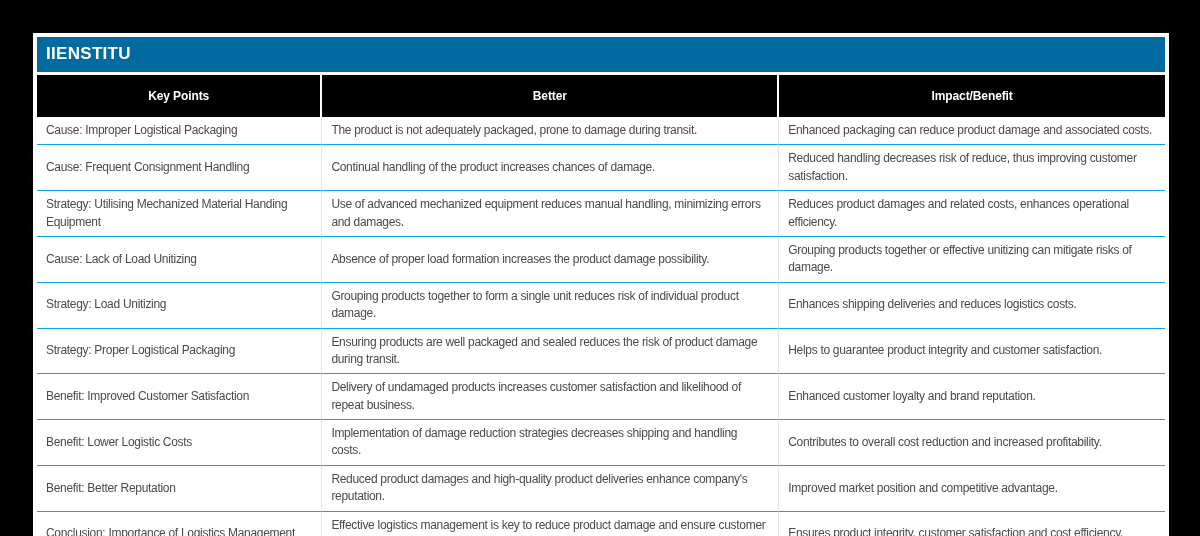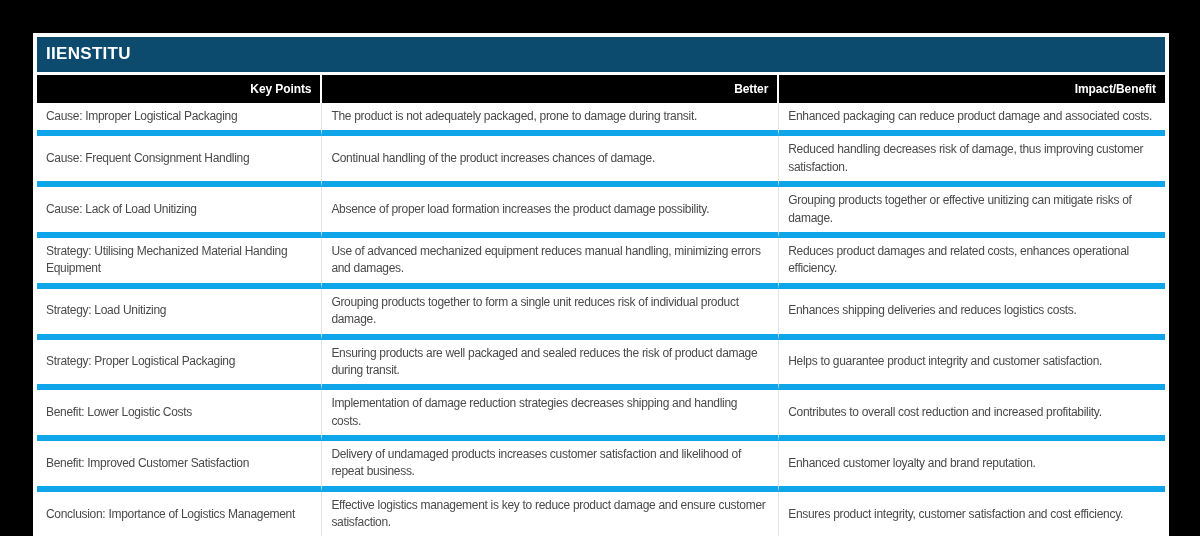--- a/index.html
+++ b/index.html
@@ -11,21 +11,21 @@
     position:relative;
   }
   .card {
     position:absolute;
     left:33px; top:33px;
     width:1136px;
     background:#fff;
     padding:4px;
   }
   .title-bar {
-    background:#0c4a6e;
+    background:#0369a1;
     color:#fff;
     font-size:17px;
     font-weight:700;
     letter-spacing:0.3px;
     padding:7px 9px 8px 9px;
   }
   table {
     width:100%;
     border-collapse:separate;
     border-spacing:0;
@@ -33,32 +33,32 @@
     table-layout:fixed;
   }
   col.c1 { width:25.3%; }
   col.c2 { width:40.5%; }
   col.c3 { width:34.2%; }
   th {
     background:#000;
     color:#fff;
     font-size:12px;
     font-weight:700;
-    text-align:right;
-    padding:7px 9px;
+    text-align:center;
+    padding:14px 9px;
     letter-spacing:-0.1px;
   }
   th:not(:last-child) { border-right:2px solid #fff; }
   td {
     color:#4a4a4a;
     font-size:12px;
     line-height:1.45;
     letter-spacing:-0.3px;
     padding:5px 9px;
-    border-bottom:6px solid #0ea5e9;
+    border-bottom:1px solid #0ea5e9;
     vertical-align:middle;
     word-wrap:break-word;
   }
   td:not(:last-child) { border-right:1px solid #e4e4e4; }
   tr:last-child td { border-bottom:none; }
 </style>
 </head>
 <body>
 
 <div class="card">
@@ -78,51 +78,56 @@
     </thead>
     <tbody id="table-body">
         <tr>
           <td>Cause: Improper Logistical Packaging</td>
           <td>The product is not adequately packaged, prone to damage during transit.</td>
           <td>Enhanced packaging can reduce product damage and associated costs.</td>
         </tr>
         <tr>
           <td>Cause: Frequent Consignment Handling</td>
           <td>Continual handling of the product increases chances of damage.</td>
-          <td>Reduced handling decreases risk of damage, thus improving customer satisfaction.</td>
+          <td>Reduced handling decreases risk of reduce, thus improving customer satisfaction.</td>
+        </tr>
+        <tr>
+          <td>Strategy: Utilising Mechanized Material Handing Equipment</td>
+          <td>Use of advanced mechanized equipment reduces manual handling, minimizing errors and damages.</td>
+          <td>Reduces product damages and related costs, enhances operational efficiency.</td>
         </tr>
         <tr>
           <td>Cause: Lack of Load Unitizing</td>
           <td>Absence of proper load formation increases the product damage possibility.</td>
           <td>Grouping products together or effective unitizing can mitigate risks of damage.</td>
-        </tr>
-        <tr>
-          <td>Strategy: Utilising Mechanized Material Handing Equipment</td>
-          <td>Use of advanced mechanized equipment reduces manual handling, minimizing errors and damages.</td>
-          <td>Reduces product damages and related costs, enhances operational efficiency.</td>
         </tr>
         <tr>
           <td>Strategy: Load Unitizing</td>
           <td>Grouping products together to form a single unit reduces risk of individual product damage.</td>
           <td>Enhances shipping deliveries and reduces logistics costs.</td>
         </tr>
         <tr>
           <td>Strategy: Proper Logistical Packaging</td>
           <td>Ensuring products are well packaged and sealed reduces the risk of product damage during transit.</td>
           <td>Helps to guarantee product integrity and customer satisfaction.</td>
         </tr>
         <tr>
+          <td>Benefit: Improved Customer Satisfaction</td>
+          <td>Delivery of undamaged products increases customer satisfaction and likelihood of repeat business.</td>
+          <td>Enhanced customer loyalty and brand reputation.</td>
+        </tr>
+        <tr>
           <td>Benefit: Lower Logistic Costs</td>
           <td>Implementation of damage reduction strategies decreases shipping and handling costs.</td>
           <td>Contributes to overall cost reduction and increased profitability.</td>
         </tr>
         <tr>
-          <td>Benefit: Improved Customer Satisfaction</td>
-          <td>Delivery of undamaged products increases customer satisfaction and likelihood of repeat business.</td>
-          <td>Enhanced customer loyalty and brand reputation.</td>
+          <td>Benefit: Better Reputation</td>
+          <td>Reduced product damages and high-quality product deliveries enhance company's reputation.</td>
+          <td>Improved market position and competitive advantage.</td>
         </tr>
         <tr>
           <td>Conclusion: Importance of Logistics Management</td>
           <td>Effective logistics management is key to reduce product damage and ensure customer satisfaction.</td>
           <td>Ensures product integrity, customer satisfaction and cost efficiency.</td>
         </tr>
       </tbody>
   </table>
 </div>
 

